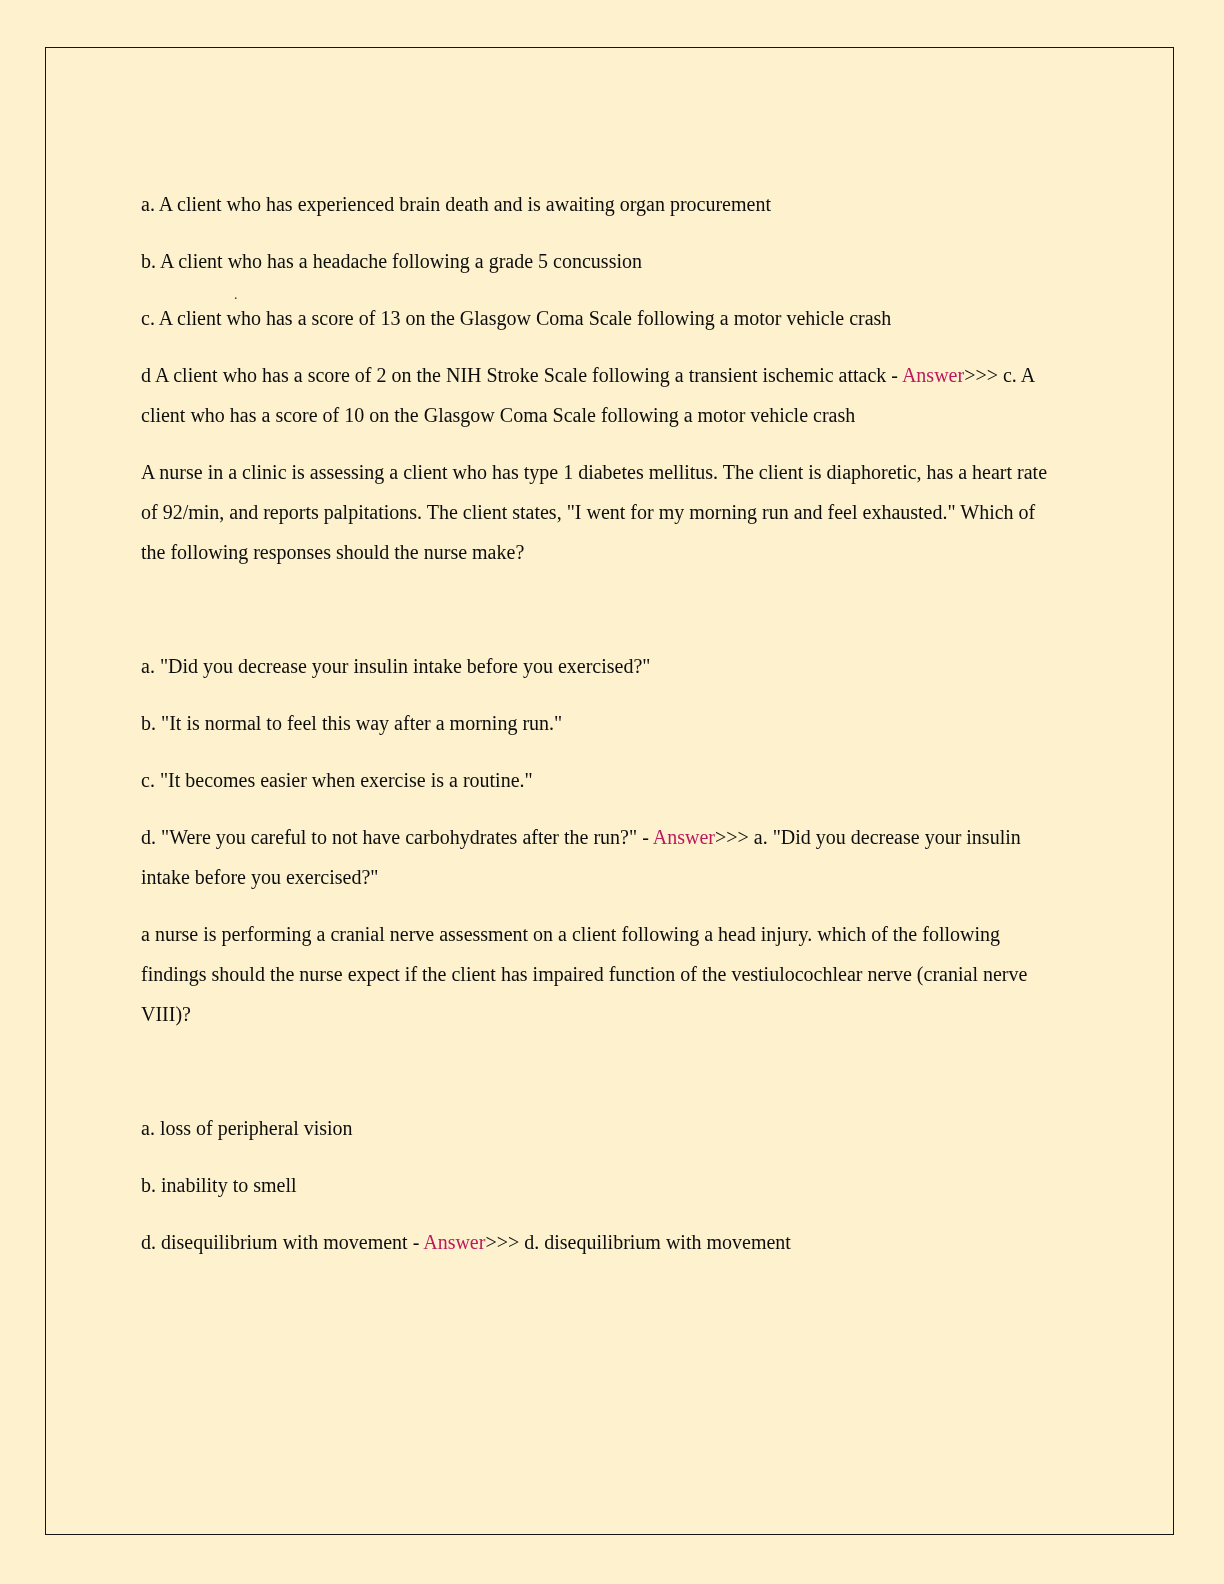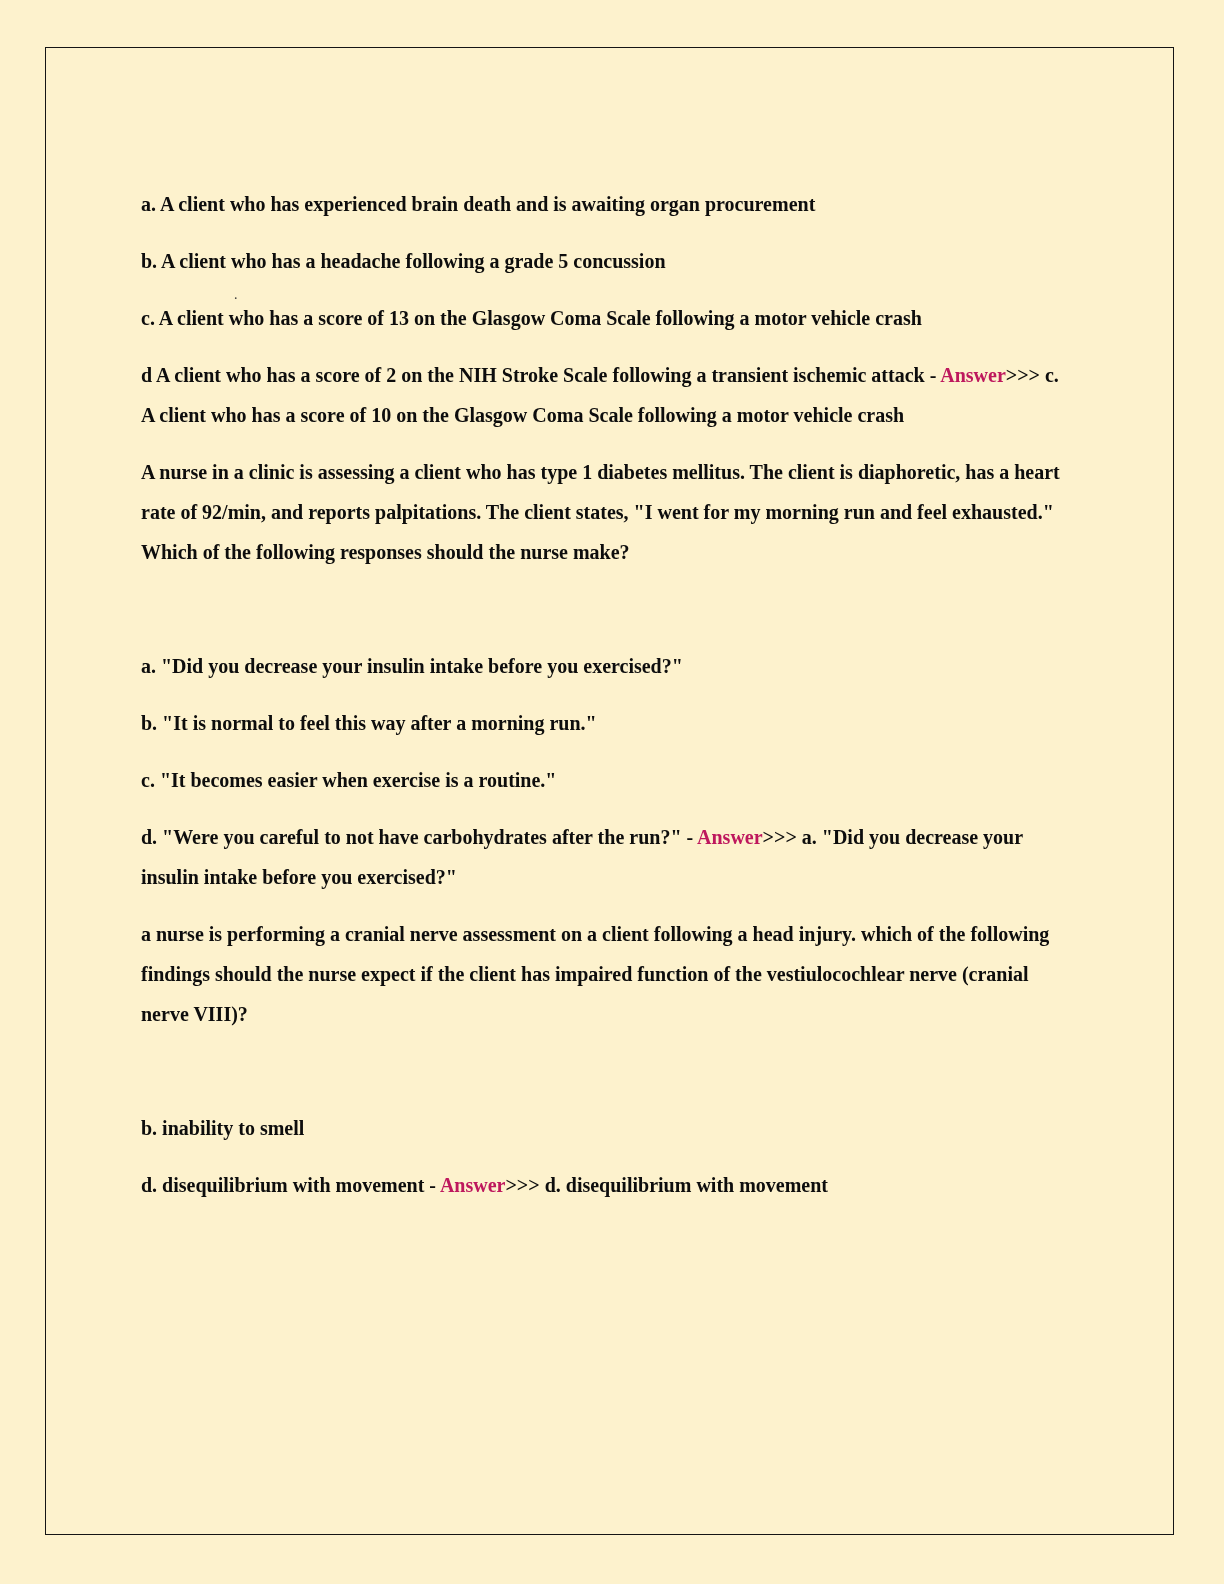--- a/index.html
+++ b/index.html
@@ -28,21 +28,20 @@
     position: absolute;
     left: 141px;
     top: 184px;
     width: 932px;
     color: #0d0d0d;
     font-size: 20px;
     line-height: 40px;
   }
   .content p {
     margin: 0 12px 17px 0;
-    font-weight: bold;
   }
   .content p.spacer {
     height: 40px;
   }
   .answer {
     color: #be185d;
   }
   .stray-period {
     position: absolute;
     left: 234px;
@@ -64,16 +63,17 @@
       <p><span>c. A client who has a score of 13 on the Glasgow Coma Scale following a motor vehicle crash</span></p>
       <p><span>d A client who has a score of 2 on the NIH Stroke Scale following a transient ischemic attack - </span><span class="answer">Answer</span><span>&gt;&gt;&gt; c. A client who has a score of 10 on the Glasgow Coma Scale following a motor vehicle crash</span></p>
       <p><span>A nurse in a clinic is assessing a client who has type 1 diabetes mellitus. The client is diaphoretic, has a heart rate of 92/min, and reports palpitations. The client states, "I went for my morning run and feel exhausted." Which of the following responses should the nurse make?</span></p>
       <p class="spacer"></p>
       <p><span>a. "Did you decrease your insulin intake before you exercised?"</span></p>
       <p><span>b. "It is normal to feel this way after a morning run."</span></p>
       <p><span>c. "It becomes easier when exercise is a routine."</span></p>
       <p><span>d. "Were you careful to not have carbohydrates after the run?" - </span><span class="answer">Answer</span><span>&gt;&gt;&gt; a. "Did you decrease your insulin intake before you exercised?"</span></p>
       <p><span>a nurse is performing a cranial nerve assessment on a client following a head injury. which of the following findings should the nurse expect if the client has impaired function of the vestiulocochlear nerve (cranial nerve VIII)?</span></p>
       <p class="spacer"></p>
+      <p><span>a. loss of peripheral vision</span></p>
       <p><span>b. inability to smell</span></p>
       <p><span>d. disequilibrium with movement - </span><span class="answer">Answer</span><span>&gt;&gt;&gt; d. disequilibrium with movement</span></p>
     </div>
 </div>
 
 </body></html>

